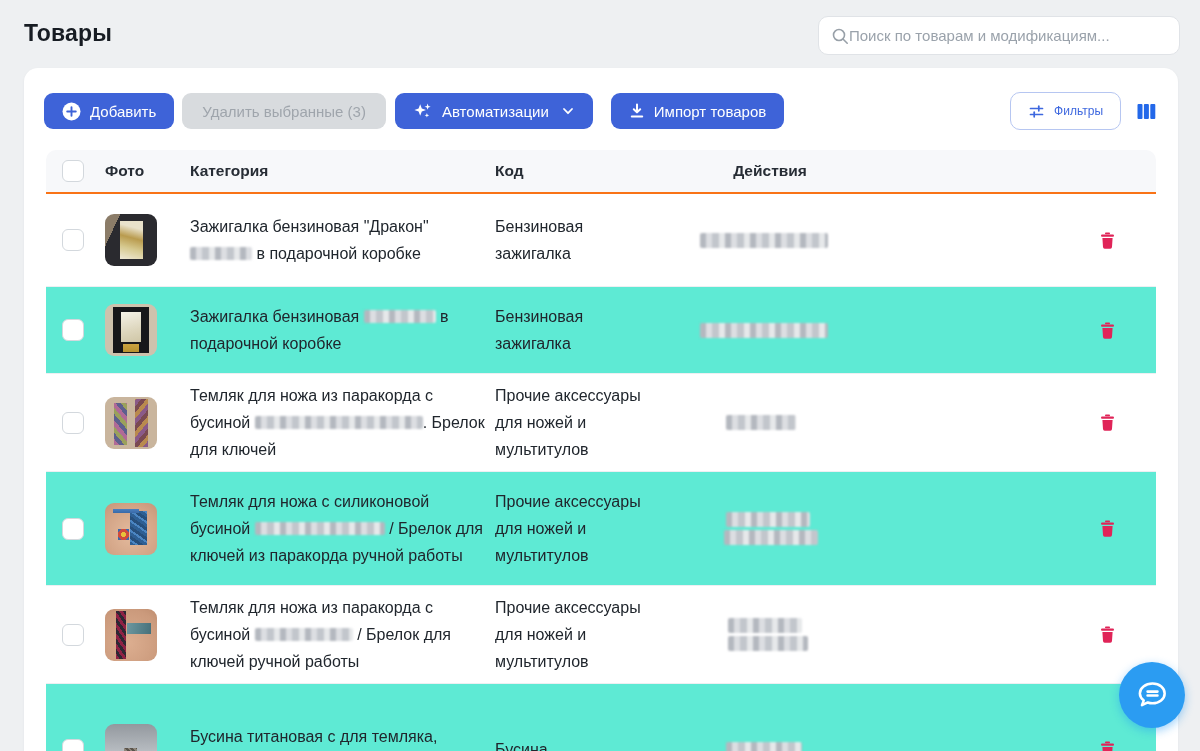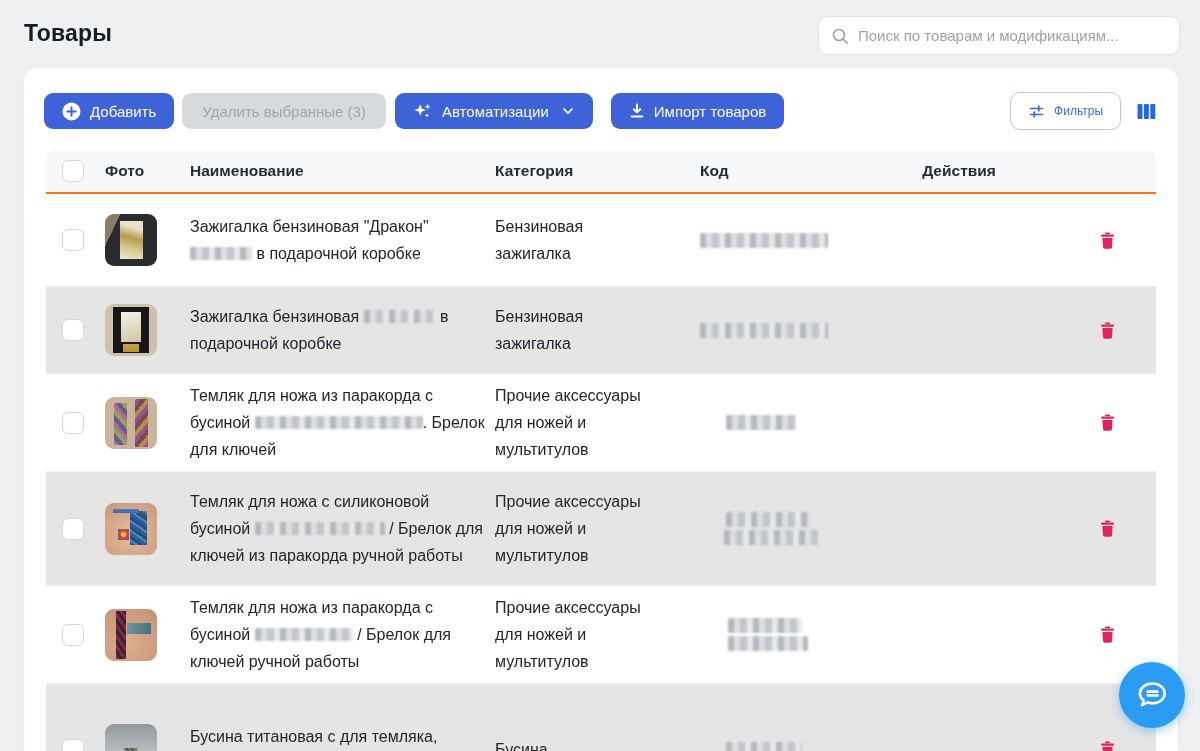--- a/index.html
+++ b/index.html
@@ -11,21 +11,21 @@
     color:#1d232b;
   }
   
   .page-title {
     position:absolute; left:24px; top:20px;
     font-size:23px; font-weight:700; color:#171c23; letter-spacing:.2px;
   }
   .search-wrap {
     position:absolute; right:20px; top:16px; width:362px; height:39px;
     background:#fff; border:1px solid #e0e3e7; border-radius:10px;
-    display:flex; align-items:center; padding:0 12px; gap:9px;
+    display:flex; align-items:center; padding:0 12px; 
   }
   .search-wrap input {
     border:none; outline:none; flex:1; font-size:15px;
     font-family:"Liberation Sans", sans-serif; color:#3a414a; background:transparent;
   }
   .search-wrap input::placeholder { color:#9aa2ab; }
 
   
   .card {
     position:absolute; left:24px; top:68px; width:1154px; height:800px;
@@ -56,21 +56,21 @@
   .thead {
     display:grid; grid-template-columns:59px 85px 305px 205px 148px 230px 1fr;
     align-items:center; height:44px; background:#f7f8fa;
     border-radius:10px 10px 0 0; font-size:15.5px; font-weight:700; color:#272d35;
     border-bottom:2px solid #f97316;
   }
   .row {
     display:grid; grid-template-columns:59px 85px 305px 205px 148px 230px 1fr;
     align-items:center; background:#fff; border-bottom:1px solid #edeff2;
   }
-  .row.striped { background:#e5e5e5; }
+  .row.striped { background:#5eead4; }
   .row:nth-child(1){ min-height:93px; }
   .row:nth-child(2){ min-height:87px; }
   .row:nth-child(3){ min-height:98px; }
   .row:nth-child(4){ min-height:114px; }
   .row:nth-child(5){ min-height:98px; }
   .row:nth-child(6){ min-height:132px; }
 
   .cb-cell { padding-left:16px; }
   .checkbox {
     width:22px; height:22px; background:#fff; border:1.5px solid #d3d8dd;
@@ -237,21 +237,20 @@
       </span>
     </button>
   </div>
 
   <div class="table">
     <div class="thead">
       <div class="cb-cell">
           <span class="checkbox"></span>
         </div>
       <div>Фото</div>
-      <div>Наименование</div>
       <div>Категория</div>
       <div>Код</div>
       <div class="actions-head">Действия</div>
     </div>
     <div id="table-body">
   <div class="row">
     <div class="cb-cell">
             <span class="checkbox"></span>
           </div>
     <div>

